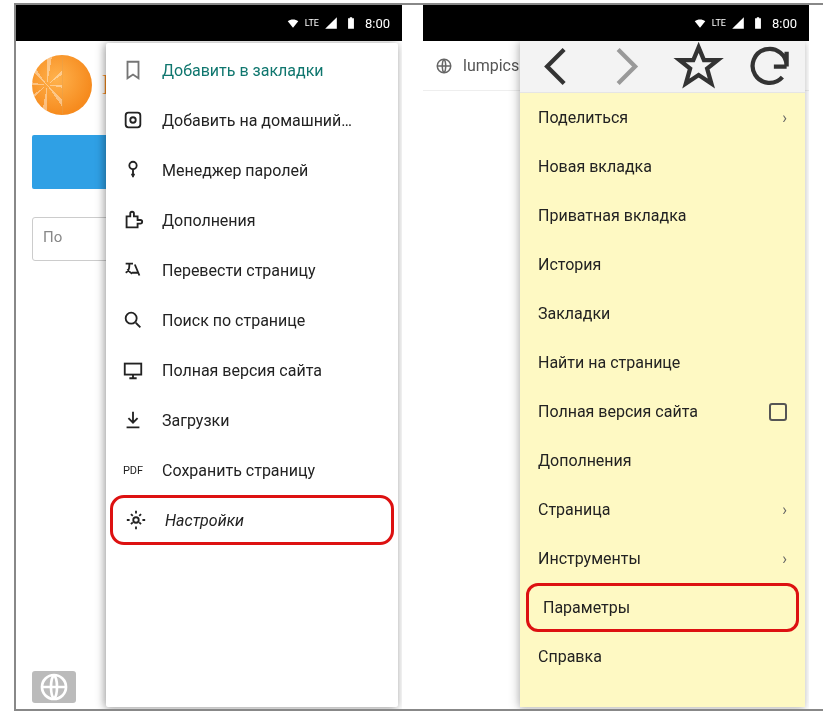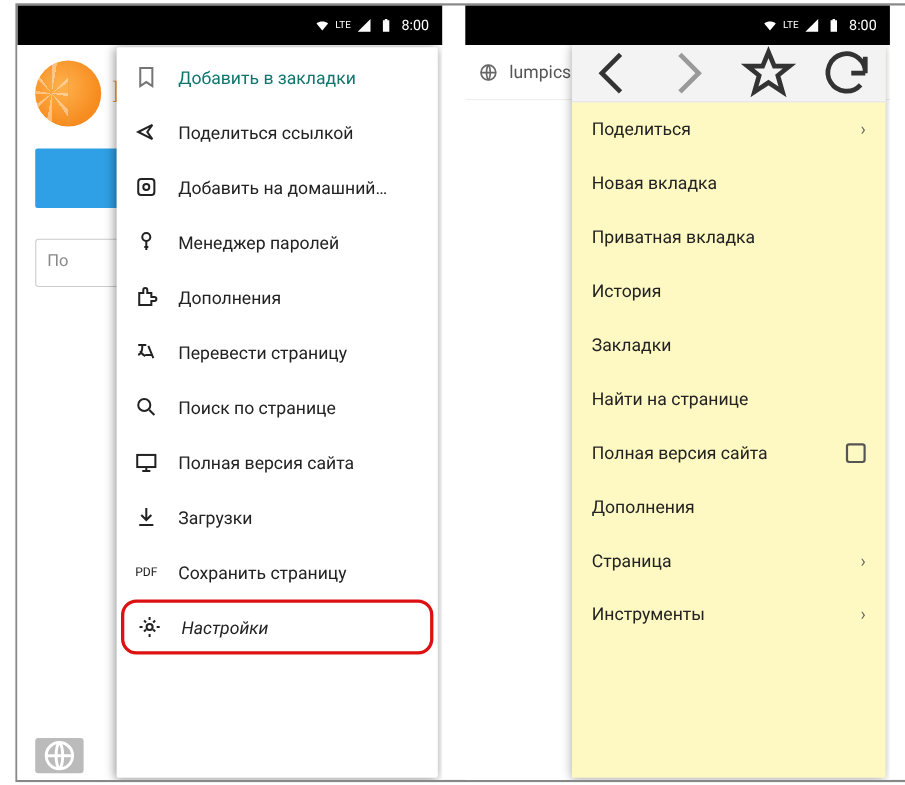--- a/index.html
+++ b/index.html
@@ -82,28 +82,20 @@
           <span class="ico">
               <svg viewBox="0 0 24 24">
                 <path fill="none" stroke="currentColor" stroke-width="2" d="M6 3h12v18l-6-4-6 4z"></path>
               </svg>
             </span>
           <span>Добавить в закладки</span>
         </div>
         <div class="ml-item">
           <span class="ico">
               <svg viewBox="0 0 24 24">
-                <path fill="none" stroke="currentColor" stroke-width="2" d="M4 12l14-7-5 7 5 7z"></path>
-              </svg>
-            </span>
-          <span>Поделиться ссылкой</span>
-        </div>
-        <div class="ml-item">
-          <span class="ico">
-              <svg viewBox="0 0 24 24">
                 <rect x="4" y="4" width="16" height="16" rx="3" fill="none" stroke="currentColor" stroke-width="2"></rect>
                 <circle cx="12" cy="12" r="3" fill="none" stroke="currentColor" stroke-width="2"></circle>
               </svg>
             </span>
           <span>Добавить на домашний…</span>
         </div>
         <div class="ml-item">
           <span class="ico">
               <svg viewBox="0 0 24 24">
                 <circle cx="12" cy="7" r="4" fill="none" stroke="currentColor" stroke-width="2"></circle>
@@ -247,16 +239,24 @@
             <span>Дополнения</span>
           </div>
         <div class="mr-item">
           <span>Страница</span>
           <span class="chev">›</span>
         </div>
         <div class="mr-item">
           <span>Инструменты</span>
           <span class="chev">›</span>
         </div>
+        <div class="hl2">
+          <div class="mr-item">
+              <span>Параметры</span>
+            </div>
+        </div>
+        <div class="mr-item">
+            <span>Справка</span>
+          </div>
       </div>
     </div>
   </div>
 </div>
 
 </body></html>

